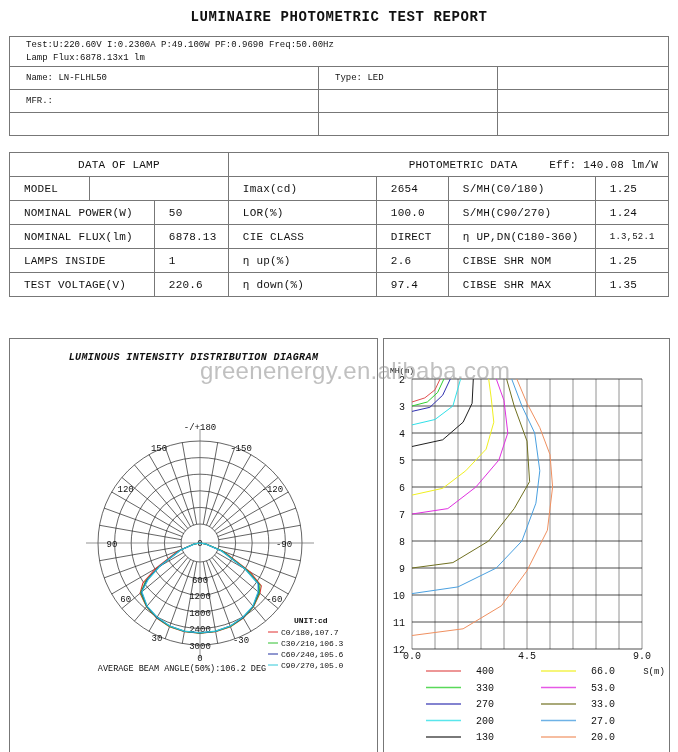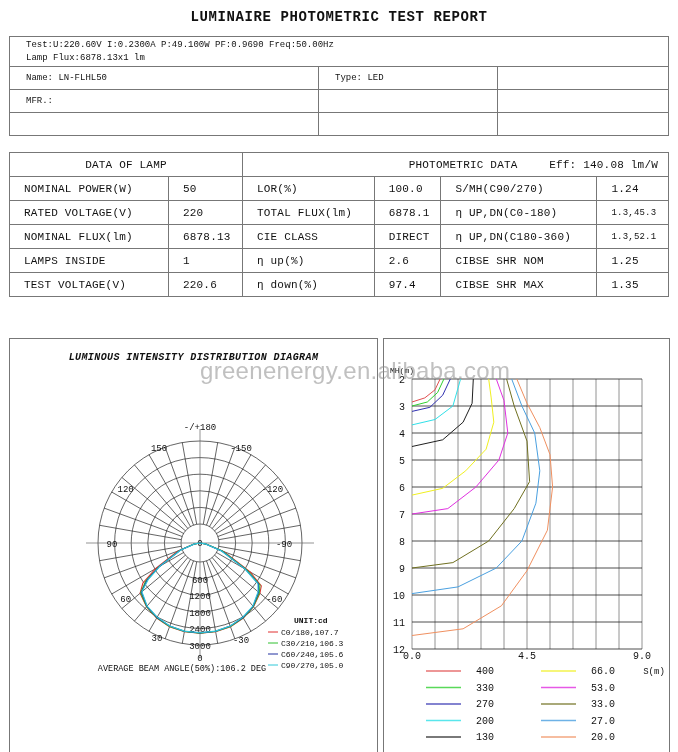--- a/index.html
+++ b/index.html
@@ -56,34 +56,34 @@
   <tbody>
       <tr>
     <td colspan="3" class="center" style="width:206px">DATA OF LAMP</td>
     <td colspan="4" style="text-align:right; padding-right:10px">
       <span>PHOTOMETRIC DATA</span>
       <span style="display:inline-block;width:18px"></span>
       <span>Eff: 140.08 lm/W</span>
     </td>
   </tr>
   <tr>
+    <td style="width:65px">MODEL</td>
+    <td colspan="2"></td>
+    <td style="width:133px">Imax(cd)</td>
+    <td style="width:57px">2654</td>
+    <td style="width:132px">S/MH(C0/180)</td>
+    <td>1.25</td>
+  </tr>
+  <tr>
     <td colspan="2">NOMINAL POWER(W)</td>
     <td style="width:59px">50</td>
     <td>LOR(%)</td>
     <td>100.0</td>
     <td>S/MH(C90/270)</td>
     <td>1.24</td>
-  </tr>
-  <tr>
-    <td colspan="2">RATED VOLTAGE(V)</td>
-    <td>220</td>
-    <td>TOTAL FLUX(lm)</td>
-    <td>6878.1</td>
-    <td>η UP,DN(C0-180)</td>
-    <td class="small">1.3,45.3</td>
   </tr>
   <tr>
     <td colspan="2">NOMINAL FLUX(lm)</td>
     <td>6878.13</td>
     <td>CIE CLASS</td>
     <td>DIRECT</td>
     <td>η UP,DN(C180-360)</td>
     <td class="small">1.3,52.1</td>
   </tr>
   <tr>

